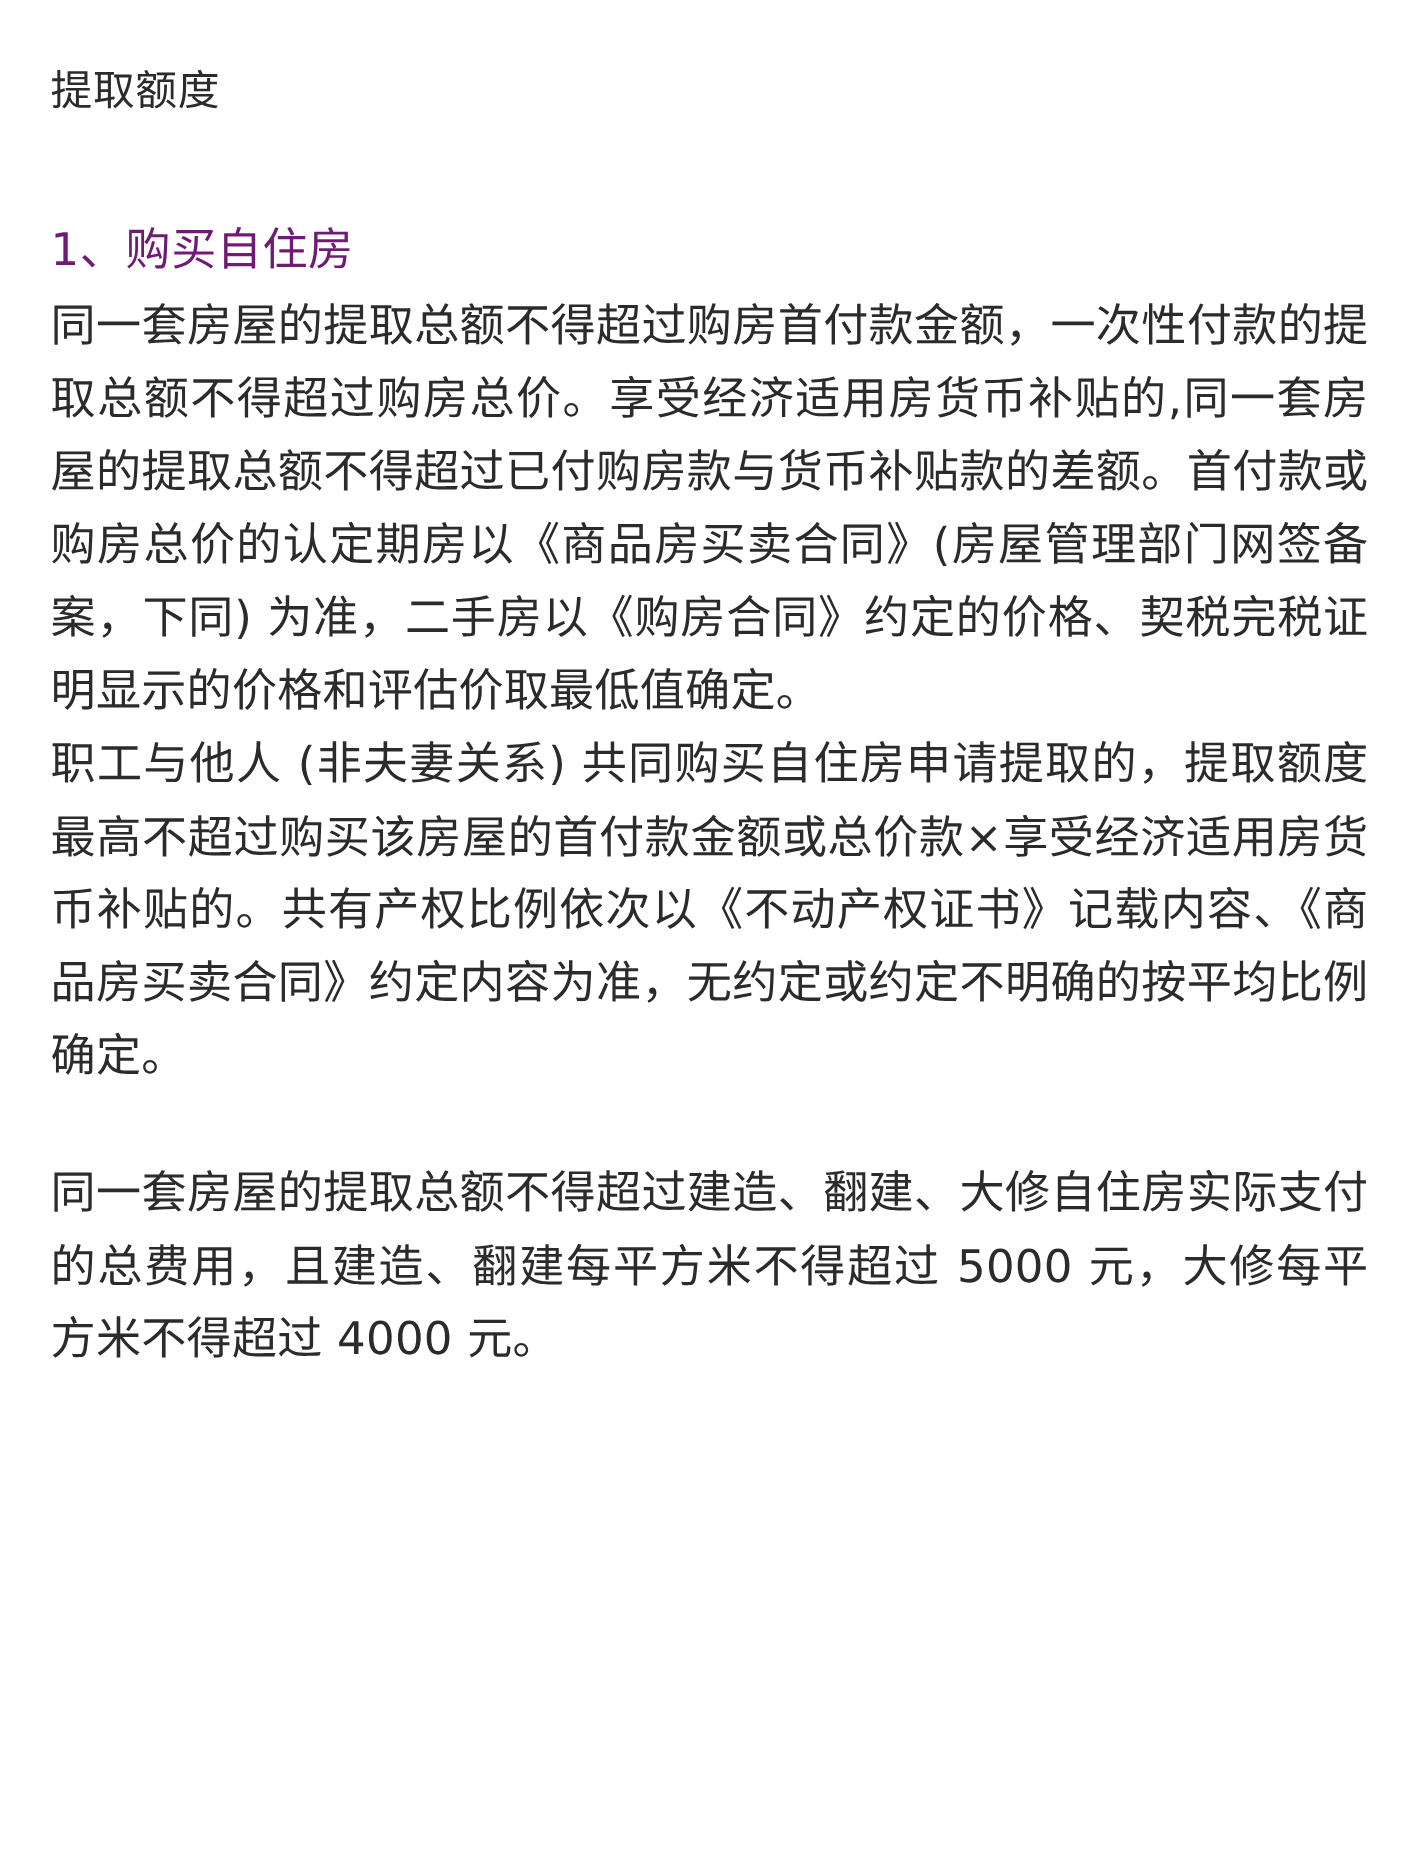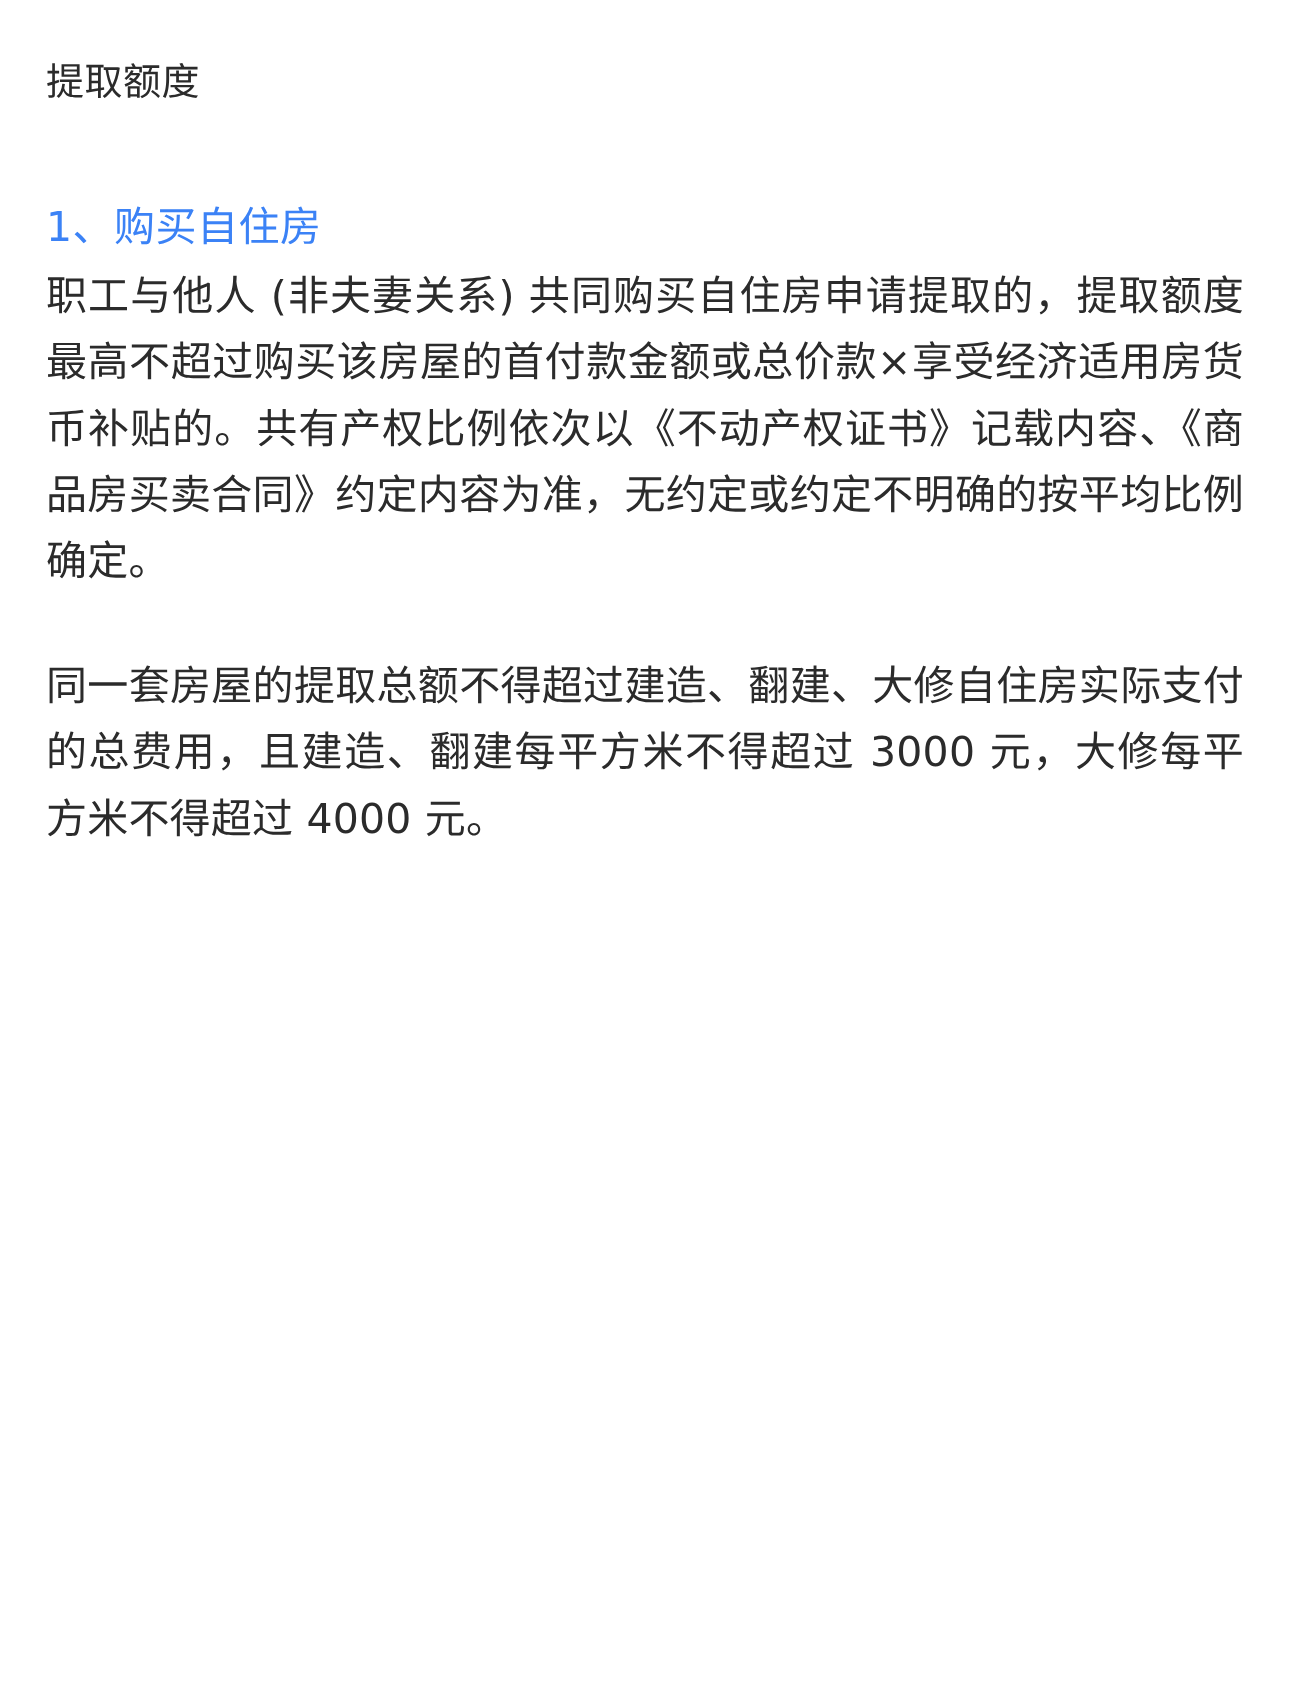--- a/index.html
+++ b/index.html
@@ -32,21 +32,21 @@
   .spacer-lg {
     height: 66px;
   }
   .spacer-md {
     height: 58px;
   }
   .section-heading {
     font-size: 41px;
     line-height: 1.5;
     font-weight: 400;
-    color: #3b82f6;
+    color: #701a75;
     margin: 0 0 4px 0;
     letter-spacing: 0.5px;
   }
   .body-text {
     font-size: 41px;
     line-height: 1.62;
     font-weight: 400;
     color: #2b2b2b;
     margin: 0;
     text-align: justify;
@@ -61,22 +61,23 @@
 <body>
 
 <div class="page">
 
   <h1 class="doc-title">提取额度</h1>
 
   <div class="spacer-lg"></div>
 
   <section>
     <h2 class="section-heading">1、购买自住房</h2>
+    <p class="body-text">同一套房屋的提取总额不得超过购房首付款金额，一次性付款的提取总额不得超过购房总价。享受经济适用房货币补贴的,同一套房屋的提取总额不得超过已付购房款与货币补贴款的差额。首付款或购房总价的认定期房以《商品房买卖合同》(房屋管理部门网签备案，下同) 为准，二手房以《购房合同》约定的价格、契税完税证明显示的价格和评估价取最低值确定。</p>
     <p class="body-text">职工与他人 (非夫妻关系) 共同购买自住房申请提取的，提取额度最高不超过购买该房屋的首付款金额或总价款×享受经济适用房货币补贴的。共有产权比例依次以《不动产权证书》记载内容、《商品房买卖合同》约定内容为准，无约定或约定不明确的按平均比例确定。</p>
   </section>
 
   <div class="spacer-md"></div>
 
   <section>
-    <p class="body-text">同一套房屋的提取总额不得超过建造、翻建、大修自住房实际支付的总费用，且建造、翻建每平方米不得超过 3000 元，大修每平方米不得超过 4000 元。</p>
+    <p class="body-text">同一套房屋的提取总额不得超过建造、翻建、大修自住房实际支付的总费用，且建造、翻建每平方米不得超过 5000 元，大修每平方米不得超过 4000 元。</p>
   </section>
 
 </div>
 
 </body></html>

